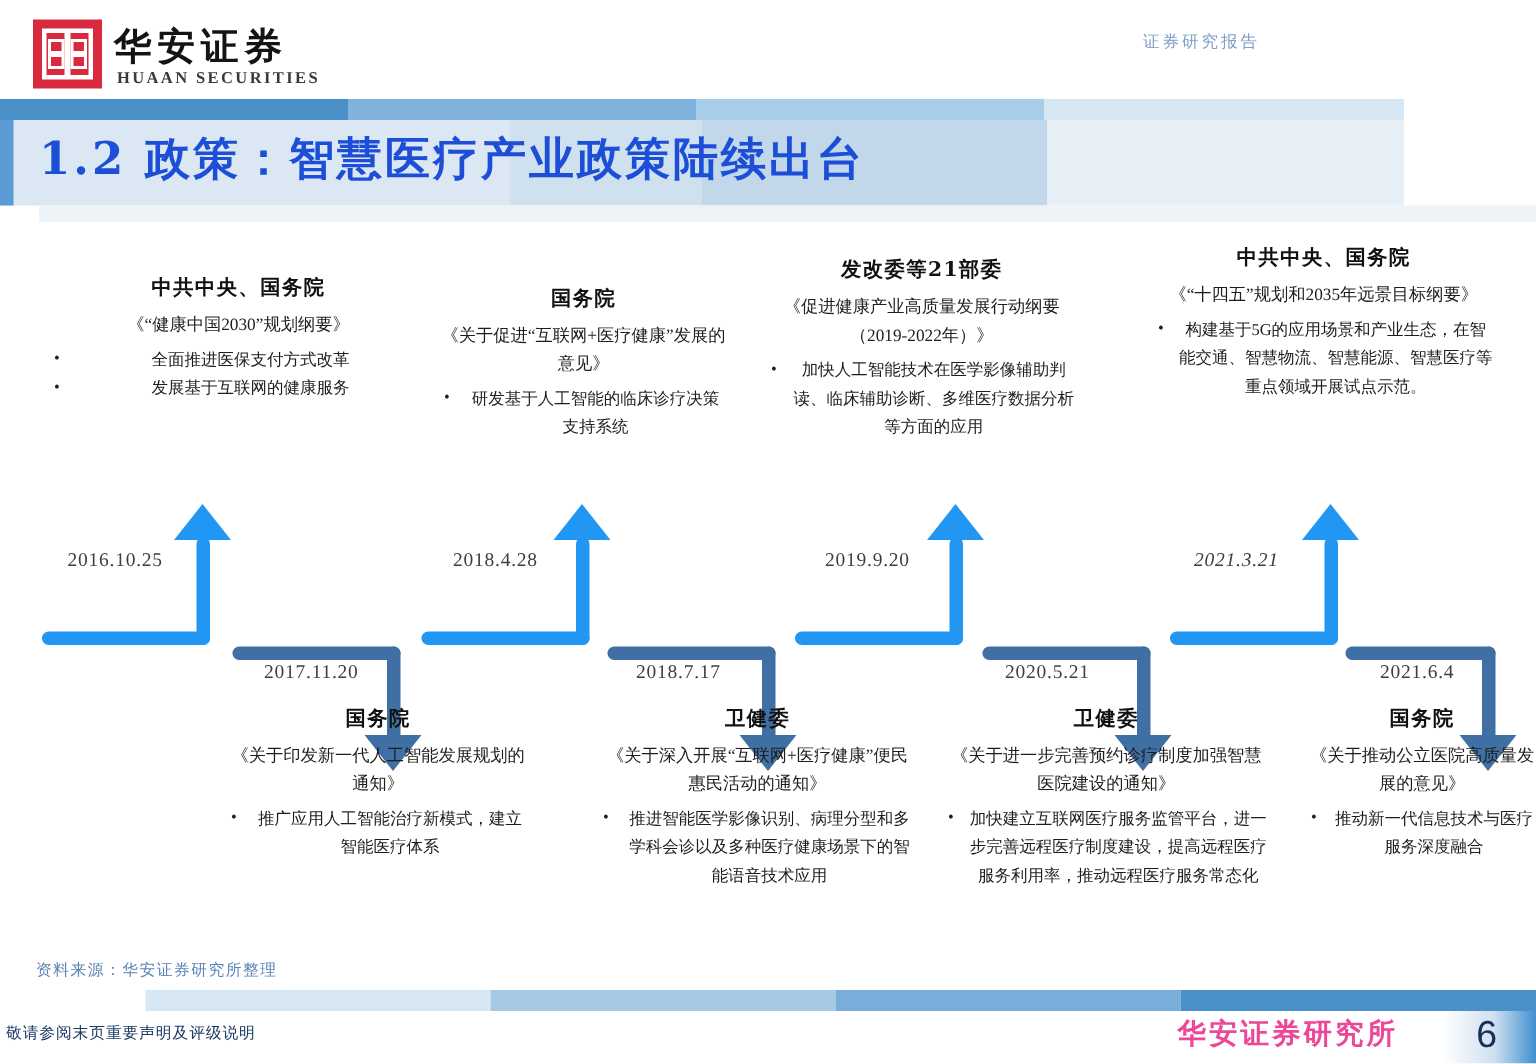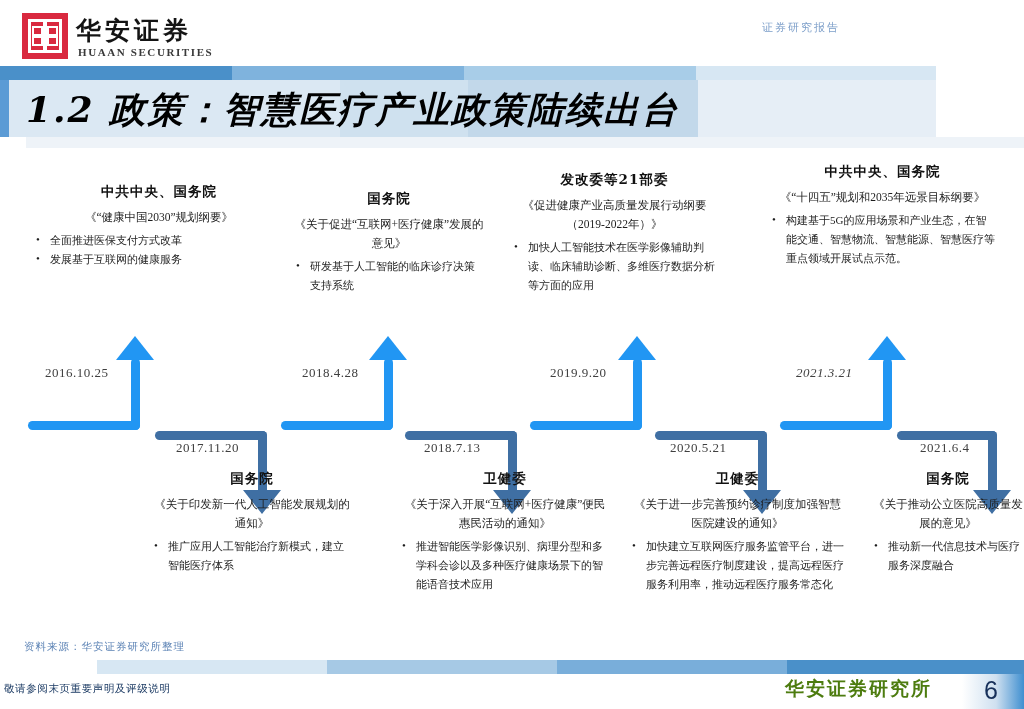--- a/index.html
+++ b/index.html
@@ -50,39 +50,38 @@
 
   
   .title-band{position:absolute;left:0;top:66px;width:1024px;height:14px;}
   .title-band .seg{position:absolute;top:0;height:14px;}
   .title-row{position:absolute;left:0;top:80px;width:1024px;height:57px;}
   .title-row .seg{position:absolute;top:0;height:57px;}
   .title-accent{position:absolute;left:0;top:80px;width:9px;height:57px;background:#5b9bd5;}
   .title-text{
     position:absolute;left:26px;top:86px;
     font-family:"DejaVu Serif",serif;
-    font-size:36px;font-weight:700;color:#000000;letter-spacing:2px;
+    font-size:30px;font-weight:700;color:#1d4ed8;letter-spacing:2px;
     white-space:nowrap;
-    font-style:italic;
   }
   .title-underline{position:absolute;left:26px;top:137px;width:998px;height:11px;background:#eef3f8;}
 
   
   .tl{position:absolute;left:0;top:150px;width:1024px;height:470px;}
 
   .card{position:absolute;text-align:center;}
   .card .org{
     font-family:"DejaVu Serif",serif;
     font-size:13.5px;font-weight:700;color:#111;letter-spacing:1px;
     margin-bottom:7px;white-space:nowrap;
   }
   .card .doc{
     font-size:11.5px;color:#1d1d1d;line-height:1.65;margin-bottom:4px;
   }
-  .card .bullets{margin:0;padding:0;list-style:none;text-align:left;font-family:Liberation Serif, serif;}
+  .card .bullets{margin:0;padding:0;list-style:none;text-align:center;font-family:Liberation Serif, serif;}
   .card .bullets li{
     font-size:11px;color:#1d1d1d;line-height:1.72;
     position:relative;padding-left:16px;
   }
   .card .bullets li:before{
     content:"\2022";position:absolute;left:2px;top:-1px;font-size:11px;color:#1d1d1d;
   }
 
   
   .arrow{position:absolute;}
@@ -102,21 +101,21 @@
   }
   .foot-band{position:absolute;left:0;top:660px;width:1024px;height:14px;}
   .foot-band .seg{position:absolute;top:0;height:14px;}
   .disclaimer{
     position:absolute;left:4px;top:682px;
     font-size:10.5px;color:#1b3a63;letter-spacing:0.6px;white-space:nowrap;
   }
   .foot-brand{
     position:absolute;right:92px;top:676px;
     font-family:"DejaVu Serif",serif;
-    font-size:19px;font-weight:700;color:#4d7c0f;letter-spacing:2px;white-space:nowrap;
+    font-size:19px;font-weight:700;color:#ec4899;letter-spacing:2px;white-space:nowrap;
   }
   .pagenum-box{
     position:absolute;right:0;top:674px;width:62px;height:35px;
     background:linear-gradient(to right,#ffffff 0%,#cfe0f0 55%,#3f8fd0 100%);
   }
   .pagenum{
     position:absolute;right:26px;top:676px;
     font-family:"Liberation Sans",sans-serif;
     font-size:25px;color:#17305a;
   }
@@ -235,21 +234,21 @@
       <div class="vbar" style="left:91px;top:0;height:64px;background:#3f6fa3;"></div>
       <div class="head" style="left:76px;top:59px;border-left:19px solid transparent;border-right:19px solid transparent;border-top:24px solid #3f6fa3;"></div>
     </div>
 
     <div class="date-label" style="left:45px;top:215px;">2016.10.25</div>
     <div class="date-label" style="left:302px;top:215px;">2018.4.28</div>
     <div class="date-label" style="left:550px;top:215px;">2019.9.20</div>
     <div class="date-label" style="left:796px;top:215px;font-style:italic;">2021.3.21</div>
 
     <div class="date-label" style="left:176px;top:290px;">2017.11.20</div>
-    <div class="date-label" style="left:424px;top:290px;">2018.7.13</div>
+    <div class="date-label" style="left:424px;top:290px;">2018.7.17</div>
     <div class="date-label" style="left:670px;top:290px;">2020.5.21</div>
     <div class="date-label" style="left:920px;top:290px;">2021.6.4</div>
 
     <div class="card" style="left:152px;top:320px;width:200px;">
       <div class="org">国务院</div>
       <div class="doc">《关于印发新一代人工智能发展规划的通知》</div>
       <ul class="bullets">
         <li>推广应用人工智能治疗新模式，建立智能医疗体系</li>
       </ul>
     </div>

